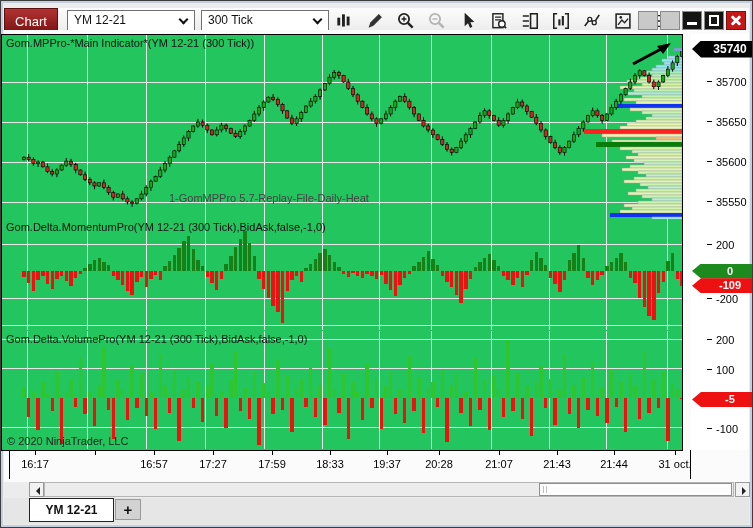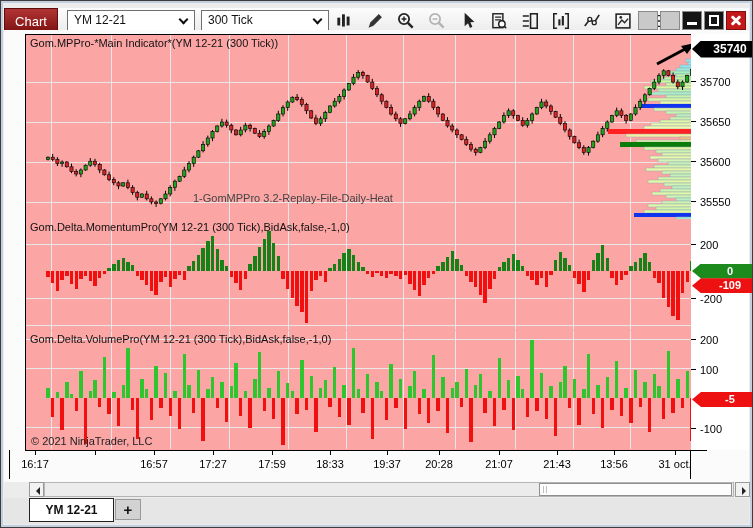--- a/index.html
+++ b/index.html
@@ -30,34 +30,34 @@
   .wbtn.blank{background:#c9c9c9;}
   .wbtn.minimize,.wbtn.maximize{background:#141414;}
   .wbtn.minimize::after{content:"";position:absolute;left:4px;right:4px;bottom:4px;height:3px;background:#fff;}
   .wbtn.maximize::after{content:"";position:absolute;left:4px;top:3px;right:4px;bottom:3px;border:2px solid #fff;}
   .wbtn.close{background:#c41818;border-color:#7d0f0f;}
   .wbtn.close::before,.wbtn.close::after{content:"";position:absolute;left:3px;right:3px;top:7px;height:3px;background:#fff;border-radius:1px;}
   .wbtn.close::before{transform:rotate(45deg);}
   .wbtn.close::after{transform:rotate(-45deg);}
   
   .chartbg{position:absolute;left:3px;right:3px;top:29px;height:452px;background:#fbfbfb;}
-  .panel{position:absolute;left:24px;width:682px;background:#fca5a5;border:1px solid #000;}
+  .panel{position:absolute;left:0;width:682px;background:#22c55e;border:1px solid #000;}
   #p1{top:33px;height:186px;}
   #p2{top:218px;height:113px;border-top:none;}
   #p3{top:330px;height:120px;border-top:none;}
   .panel svg{position:absolute;left:0;top:0;}
   .plabel{position:absolute;left:4px;top:2px;font-size:11px;color:#111;white-space:nowrap;z-index:3;}
   .watermark{position:absolute;left:167px;top:157px;font-size:11px;color:#444;z-index:3;}
   .copyright{position:absolute;left:5px;bottom:3px;font-size:11px;color:#222;z-index:3;}
   #taxis{position:absolute;left:8px;top:449px;width:682px;height:29px;
     border-left:1px solid #000;border-right:1px solid #000;}
   .ttick{position:absolute;top:0;width:1px;height:5px;background:#000;}
   .tlabel{position:absolute;top:8px;transform:translateX(-50%);font-size:11px;color:#000;white-space:nowrap;}
   #axiscol{position:absolute;left:690px;top:33px;width:58px;height:416px;background:#fff;}
-  .ytick{position:absolute;left:0;height:12px;line-height:12px;white-space:nowrap;}
+  .ytick{position:absolute;left:16px;height:12px;line-height:12px;white-space:nowrap;}
   .ytick i{display:inline-block;width:5px;height:1px;background:#000;vertical-align:middle;margin-right:4px;}
   .ytick span{font-size:11px;color:#000;vertical-align:middle;}
   .ytag{position:absolute;left:1px;width:69px;height:15px;color:#fff;font-weight:bold;
     font-size:11px;line-height:15px;text-align:center;padding-left:7px;
     clip-path:polygon(9px 0,100% 0,100% 100%,9px 100%,0 50%);z-index:4;}
   .ytag.big{height:17px;line-height:17px;font-size:12px;}
   
   #scrollrow{position:absolute;left:28px;top:481px;height:15px;width:721px;}
   .sbtn{position:absolute;top:0;width:15px;height:15px;background:#f2f2f2;border:1px solid #9a9a9a;}
   .sbtn .tri{position:absolute;top:3.5px;width:0;height:0;border:4px solid transparent;}
@@ -509,21 +509,21 @@
         <rect x="669" y="27.799999999999997" width="3.2" height="6.400000000000006" fill="#1fa31f" stroke="#000" stroke-width="0.6"></rect>
         <line x1="675.3000000000001" y1="19.799999999999997" x2="675.3000000000001" y2="31" stroke="#000" stroke-width="1"></line>
         <rect x="673.7" y="21.4" width="3.2" height="6.399999999999999" fill="#1fa31f" stroke="#000" stroke-width="0.6"></rect>
         <line x1="680" y1="14.199999999999996" x2="680" y2="22.2" stroke="#000" stroke-width="1"></line>
         <rect x="678.4" y="15" width="3.2" height="6.399999999999999" fill="#1fa31f" stroke="#000" stroke-width="0.6"></rect>
         <rect x="672" y="13" width="8" height="3" fill="#7aa0c8"></rect>
         <path d="M631 29 L661 13" stroke="#000" stroke-width="3" fill="none"></path>
         <polygon points="669,8 655,11 661,19" fill="#000"></polygon>
       </svg>
     <div class="plabel">Gom.MPPro-*Main Indicator*(YM 12-21 (300 Tick))</div>
-    <div class="watermark">1-GomMPPro 3.2-Replay-File-Daily-Heat</div>
+    <div class="watermark">1-GomMPPro 5.7-Replay-File-Daily-Heat</div>
   </div>
   <div class="panel" id="p2">
     <svg id="p2svg" width="680" height="111">
         <line x1="25" y1="0" x2="25" y2="111" stroke="#e8e8e8" shape-rendering="crispEdges"></line>
         <line x1="85" y1="0" x2="85" y2="111" stroke="#e8e8e8" shape-rendering="crispEdges"></line>
         <line x1="144" y1="0" x2="144" y2="111" stroke="#e8e8e8" shape-rendering="crispEdges"></line>
         <line x1="203" y1="0" x2="203" y2="111" stroke="#e8e8e8" shape-rendering="crispEdges"></line>
         <line x1="262" y1="0" x2="262" y2="111" stroke="#e8e8e8" shape-rendering="crispEdges"></line>
         <line x1="320" y1="0" x2="320" y2="111" stroke="#e8e8e8" shape-rendering="crispEdges"></line>
         <line x1="377" y1="0" x2="377" y2="111" stroke="#e8e8e8" shape-rendering="crispEdges"></line>
@@ -832,21 +832,21 @@
         <rect x="645.4" y="67" width="3.4" height="14.75" fill="#f01010" shape-rendering="crispEdges"></rect>
         <rect x="650.1" y="47.825" width="3.4" height="19.174999999999997" fill="#2fc52f" shape-rendering="crispEdges"></rect>
         <rect x="654.8" y="67" width="3.4" height="10.325000000000003" fill="#f01010" shape-rendering="crispEdges"></rect>
         <rect x="659.5" y="40.45" width="3.4" height="26.549999999999997" fill="#2fc52f" shape-rendering="crispEdges"></rect>
         <rect x="664.1999999999999" y="67" width="3.4" height="42.775000000000006" fill="#f01010" shape-rendering="crispEdges"></rect>
         <rect x="668.9" y="52.25" width="3.4" height="14.75" fill="#2fc52f" shape-rendering="crispEdges"></rect>
         <rect x="673.6" y="58.15" width="3.4" height="8.850000000000001" fill="#2fc52f" shape-rendering="crispEdges"></rect>
         <rect x="678.3" y="67" width="3.4" height="1.4749999999999943" fill="#f01010" shape-rendering="crispEdges"></rect>
       </svg>
     <div class="plabel">Gom.Delta.VolumePro(YM 12-21 (300 Tick),BidAsk,false,-1,0)</div>
-    <div class="copyright">© 2021 NinjaTrader, LLC</div>
+    <div class="copyright">© 2020 NinjaTrader, LLC</div>
   </div>
 
   <div id="taxis">
       <div class="ttick" style="left: 25px;"></div>
       <div class="tlabel" style="left: 25px;">16:17</div>
       <div class="ttick" style="left: 85px;"></div>
       <div class="tlabel" style="left: 85px; margin-top: 48px;">16:35</div>
       <div class="ttick" style="left: 144px;"></div>
       <div class="tlabel" style="left: 144px;">16:57</div>
       <div class="ttick" style="left: 203px;"></div>
@@ -857,21 +857,21 @@
       <div class="tlabel" style="left: 320px;">18:33</div>
       <div class="ttick" style="left: 377px;"></div>
       <div class="tlabel" style="left: 377px;">19:37</div>
       <div class="ttick" style="left: 429px;"></div>
       <div class="tlabel" style="left: 429px;">20:28</div>
       <div class="ttick" style="left: 489px;"></div>
       <div class="tlabel" style="left: 489px;">21:07</div>
       <div class="ttick" style="left: 547px;"></div>
       <div class="tlabel" style="left: 547px;">21:43</div>
       <div class="ttick" style="left: 604px;"></div>
-      <div class="tlabel" style="left: 604px;">13:56</div>
+      <div class="tlabel" style="left: 604px;">21:44</div>
       <div class="ttick" style="left: 665px;"></div>
       <div class="tlabel" style="left: 665px;">31 oct.</div>
     </div>
 
   <div id="axiscol">
       <div class="ytick" style="top: 41px;"><i></i><span>35700</span></div>
       <div class="ytick" style="top: 81px;"><i></i><span>35650</span></div>
       <div class="ytick" style="top: 121px;"><i></i><span>35600</span></div>
       <div class="ytick" style="top: 161px;"><i></i><span>35550</span></div>
       <div class="ytag big" style="top: 6.5px; background: rgb(0, 0, 0);">35740</div>

